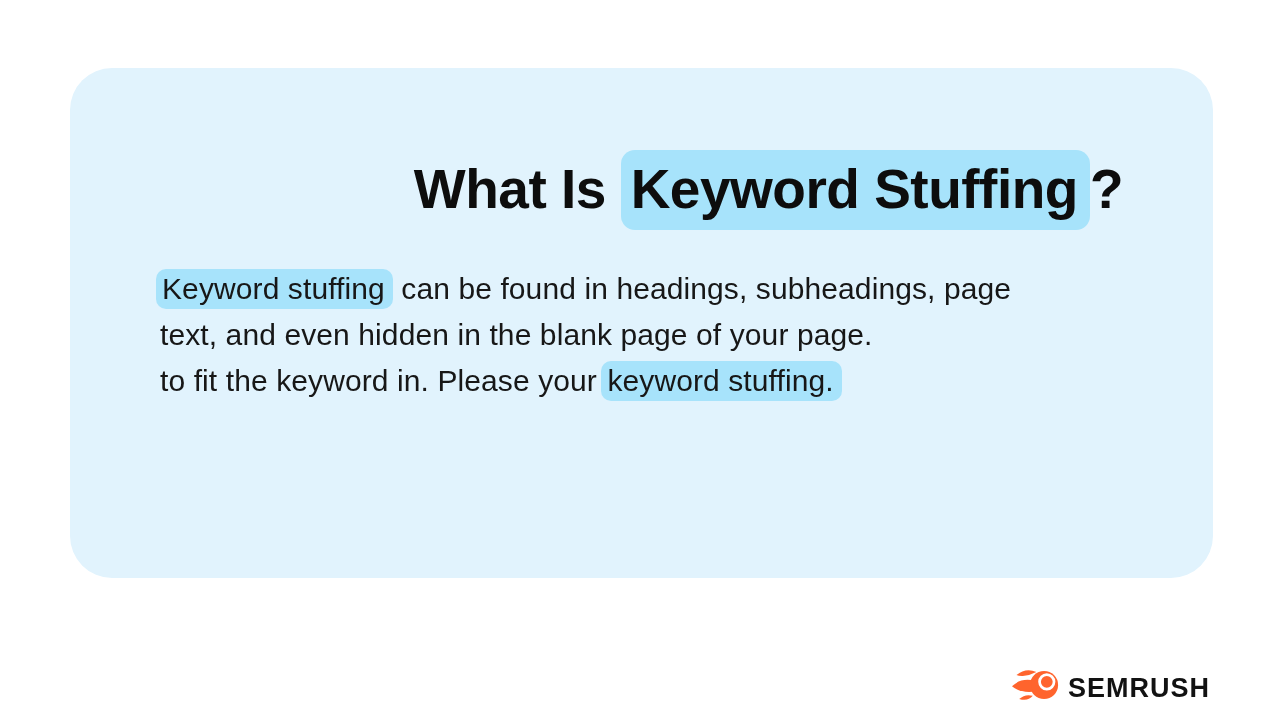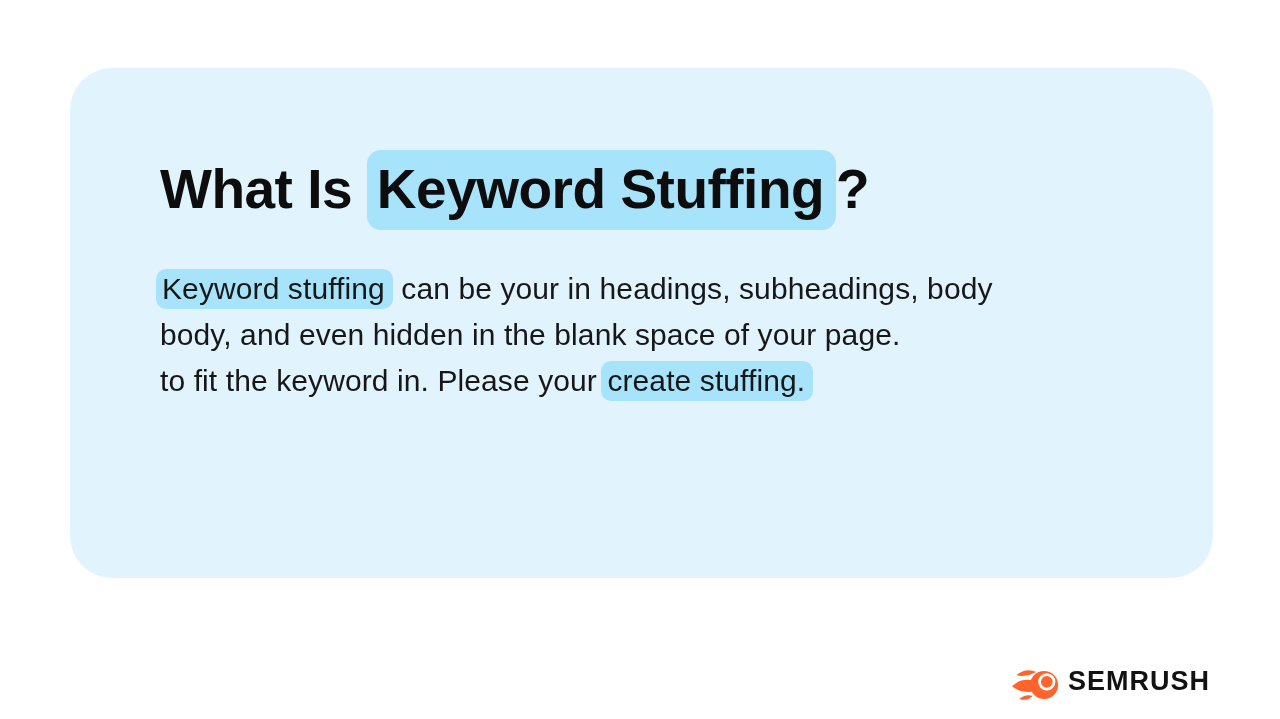--- a/index.html
+++ b/index.html
@@ -29,20 +29,21 @@
     padding: 84px 90px 0 90px;
   }
   .title {
     margin: 0 0 40px 0;
     font-size: 55px;
     font-weight: 700;
     color: #0d0d0d;
     letter-spacing: -0.5px;
     line-height: 74px;
     white-space: nowrap;
+    text-align: right;
   }
   .title .hl {
     background: var(--hl, #a7e3fb);
     border-radius: 14px;
     padding: 8px 12px 10px 10px;
   }
   .body-text {
     font-size: 30px;
     font-weight: 400;
     color: #171717;
@@ -65,21 +66,21 @@
     font-size: 20px;
     color: #1c1c1c;
     letter-spacing: 0.2px;
     margin-top: 48px;
   }
   .logo {
     position: absolute;
     right: 70px;
     top: 666px;
     display: flex;
-    align-items: flex-start;
+    align-items: flex-end;
     gap: 9px;
   }
   .logo-icon {
     display: block;
     width: 47px;
     height: 38px;
   }
   .logo-word {
     font-size: 27px;
     font-weight: 700;
@@ -89,23 +90,23 @@
 </style>
 </head>
 <body>
 
 <div class="stage">
 
   <div class="card">
     <h1 class="title"><span>What Is </span><span class="hl">Keyword Stuffing</span><span>?</span></h1>
 
     <div class="body-text">
-        <div class="body-line"><span class="hl">Keyword stuffing</span><span> can be your in headings, subheadings, body</span></div>
-        <div class="body-line"><span>body, and even hidden in the blank space of your page.</span></div>
-        <div class="body-line"><span>to fit the keyword in. Please your </span><span class="hl">create stuffing.</span></div>
+        <div class="body-line"><span class="hl">Keyword stuffing</span><span> can be found in headings, subheadings, page</span></div>
+        <div class="body-line"><span>text, and even hidden in the blank page of your page.</span></div>
+        <div class="body-line"><span>to fit the keyword in. Please your </span><span class="hl">keyword stuffing.</span></div>
       </div>
   </div>
 
   <div class="footer-site">semrush.com</div>
 
   <div class="logo">
     <svg class="logo-icon" viewBox="0 0 52 42" aria-hidden="true">
       <circle cx="35.5" cy="21" r="15.5" fill="#ff642d"></circle>
       <path d="M5 10 Q 15 1.5 27 6.5 Q 20.5 10 12 11 Q 7.5 11.2 5 10 Z" fill="#ff642d"></path>
       <path d="M0 22.5 Q 8 14 21 15.5 L 22.5 28.5 Q 8 29.5 0 22.5 Z" fill="#ff642d"></path>

